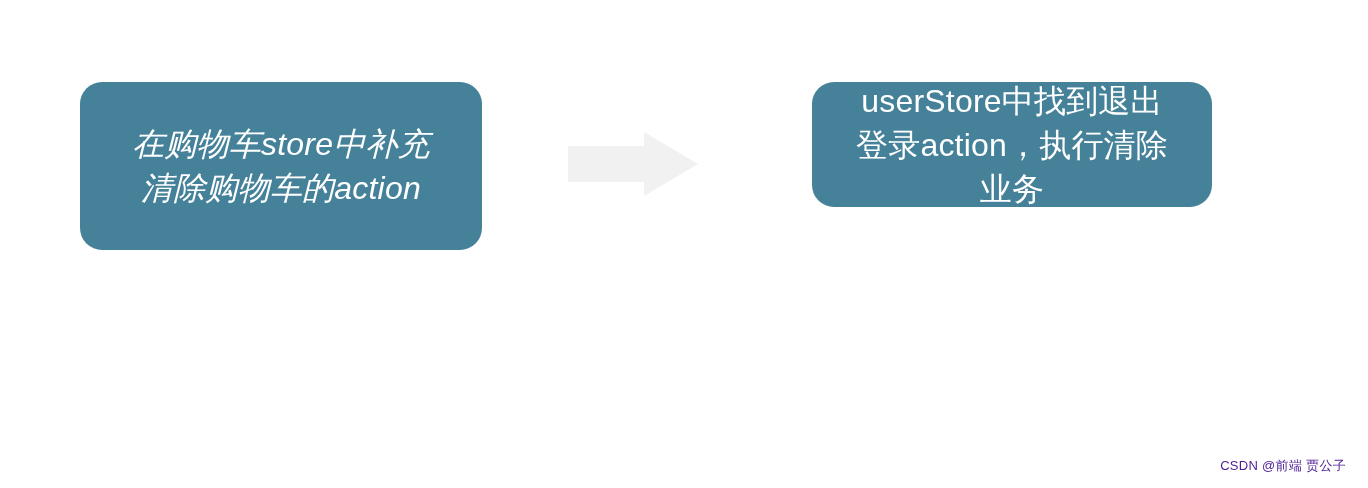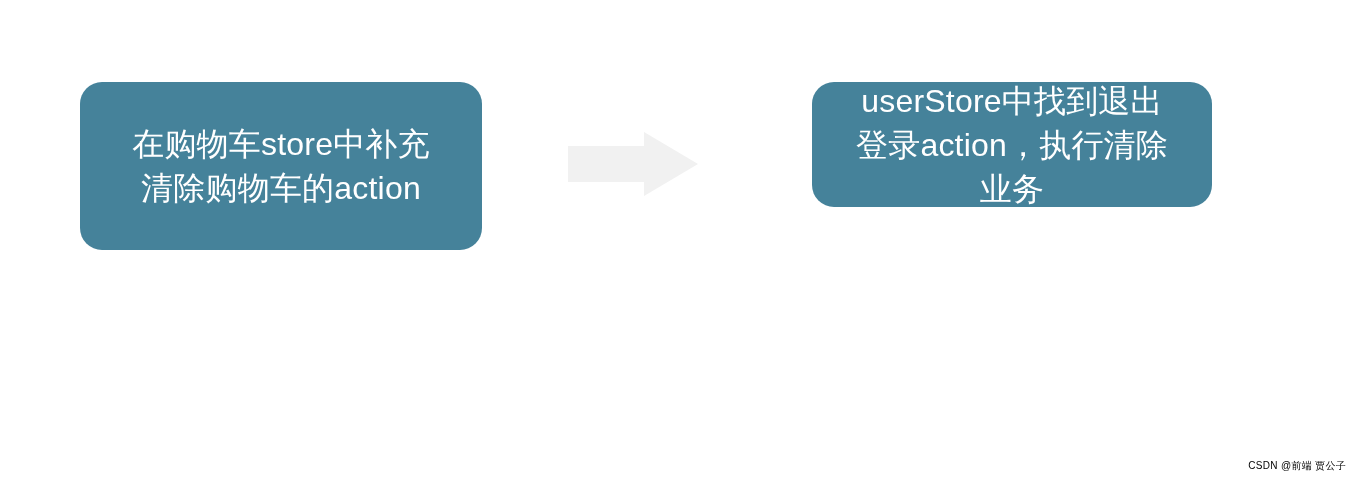--- a/index.html
+++ b/index.html
@@ -39,20 +39,21 @@
     letter-spacing: 0.2px;
     white-space: pre-line;
     padding: 0 8px;
   }
 
   #node-source {
     left: 80px;
     top: 82px;
     width: 402px;
     height: 168px;
+    font-style: italic;
   }
   #node-target {
     left: 812px;
     top: 82px;
     width: 400px;
     height: 125px;
   }
 
   
   #arrow-connector {
@@ -66,22 +67,22 @@
     display: block;
     width: 134px;
     height: 64px;
   }
 
   
   #watermark {
     position: absolute;
     right: 22px;
     bottom: 12px;
-    color: #000000;
-    font-size: 10px;
+    color: #4c1d95;
+    font-size: 13px;
     line-height: 20px;
     letter-spacing: 0.3px;
     white-space: nowrap;
     user-select: none;
     margin-top: 43px;
   }
 </style>
 </head>
 <body>
 

